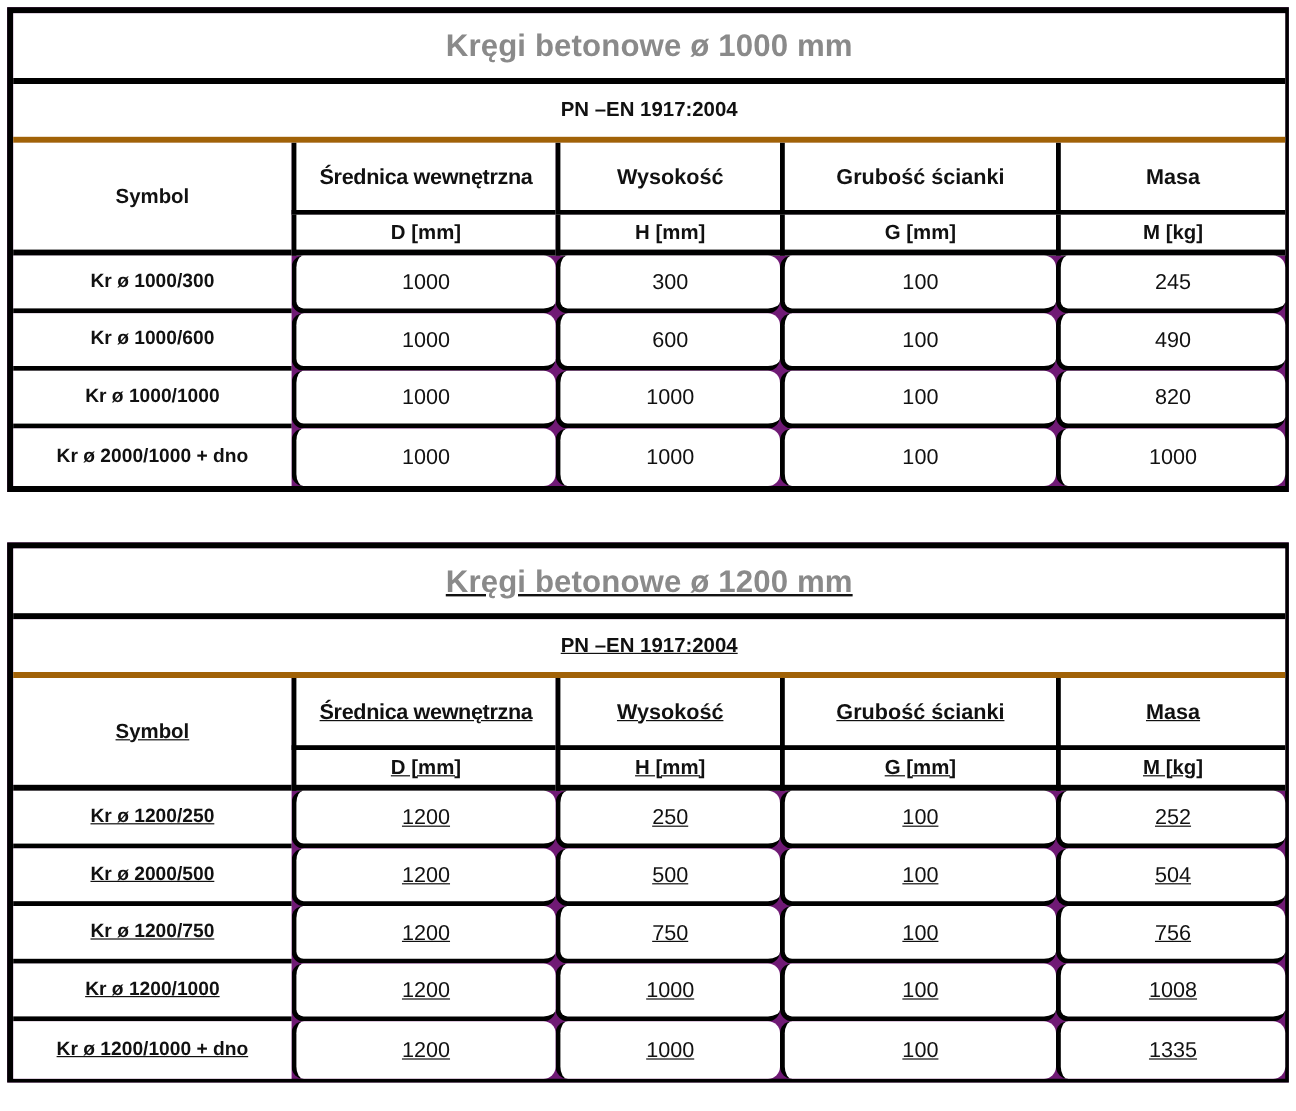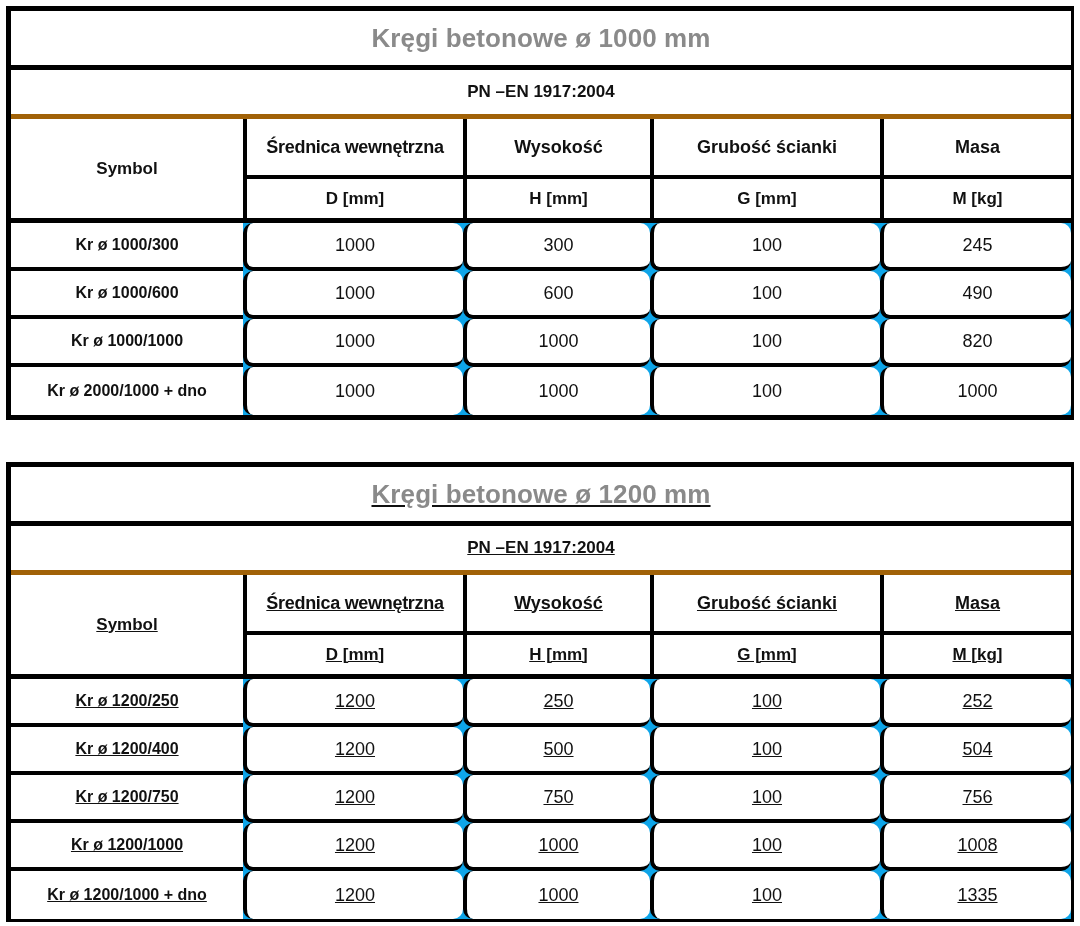--- a/index.html
+++ b/index.html
@@ -22,21 +22,21 @@
     box-sizing: border-box;
   }
 
   
   .spec-table {
     width: 1068px;
     margin: 0 6px;
     border-collapse: separate;
     border-spacing: 0;
     table-layout: fixed;
-    background: #0ea5e9;
+    background: #701a75;
     border-top: 5px solid #000000;
     border-left: 5px solid #000000;
     border-right: 3px solid #000000;
     border-bottom: 5px solid #000000;
   }
   .spec-table.clipped {
     border-bottom: 3px solid #000000;
     text-decoration: underline;
   }
 
@@ -76,21 +76,21 @@
     border-left: 4px solid #000000;
     padding: 0 1px;
     white-space: nowrap;
   }
   .hdr-name.tight {
     padding: 0 0px;
     letter-spacing: -0.3px;
     margin-top: 16px;
   }
   .hdr-unit {
-    height: 44px;
+    height: 34px;
     font-size: 17px;
     font-weight: bold;
     border-bottom: 5px solid #000000;
     border-left: 4px solid #000000;
   }
 
   
   .hdr-symbol {
     font-size: 17px;
     font-weight: bold;
@@ -229,21 +229,21 @@
       </tr>
 
       <tr>
         <td class="data-symbol">Kr ø 1200/250</td>
         <td class="data-val">1200</td>
         <td class="data-val">250</td>
         <td class="data-val">100</td>
         <td class="data-val">252</td>
       </tr>
       <tr>
-        <td class="data-symbol">Kr ø 1200/400</td>
+        <td class="data-symbol">Kr ø 2000/500</td>
         <td class="data-val">1200</td>
         <td class="data-val">500</td>
         <td class="data-val">100</td>
         <td class="data-val">504</td>
       </tr>
       <tr>
         <td class="data-symbol">Kr ø 1200/750</td>
         <td class="data-val">1200</td>
         <td class="data-val">750</td>
         <td class="data-val">100</td>

